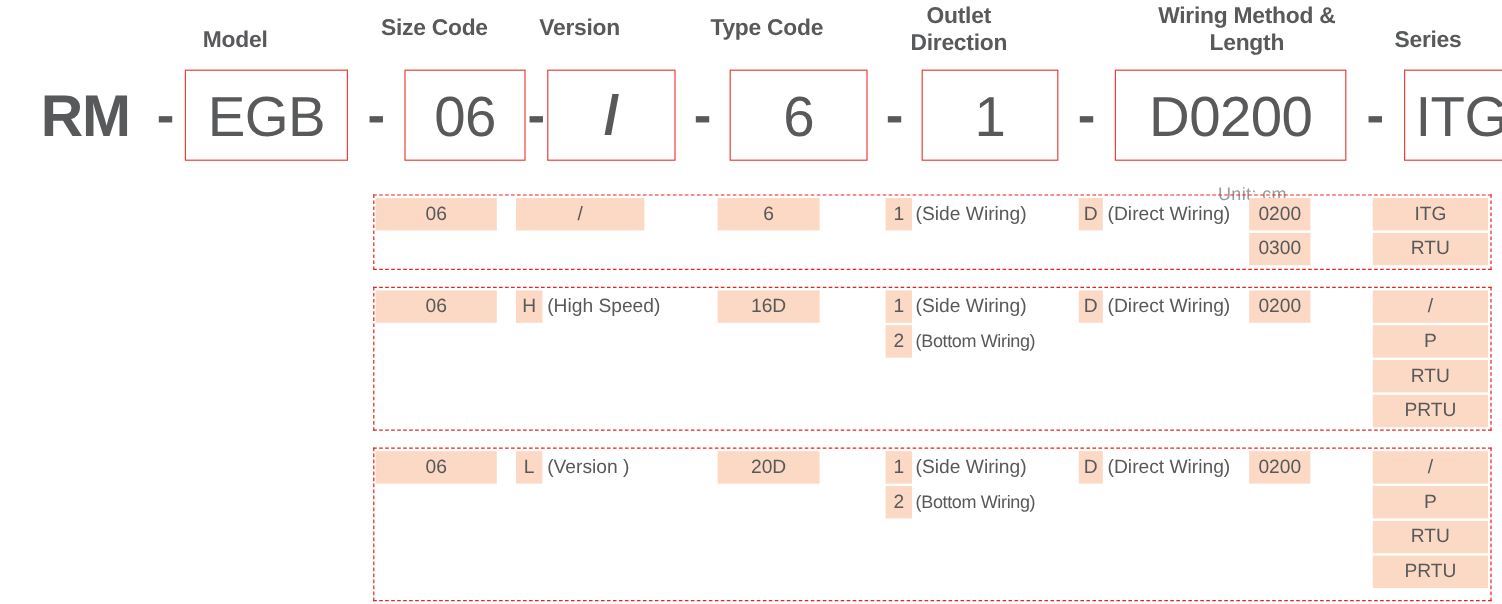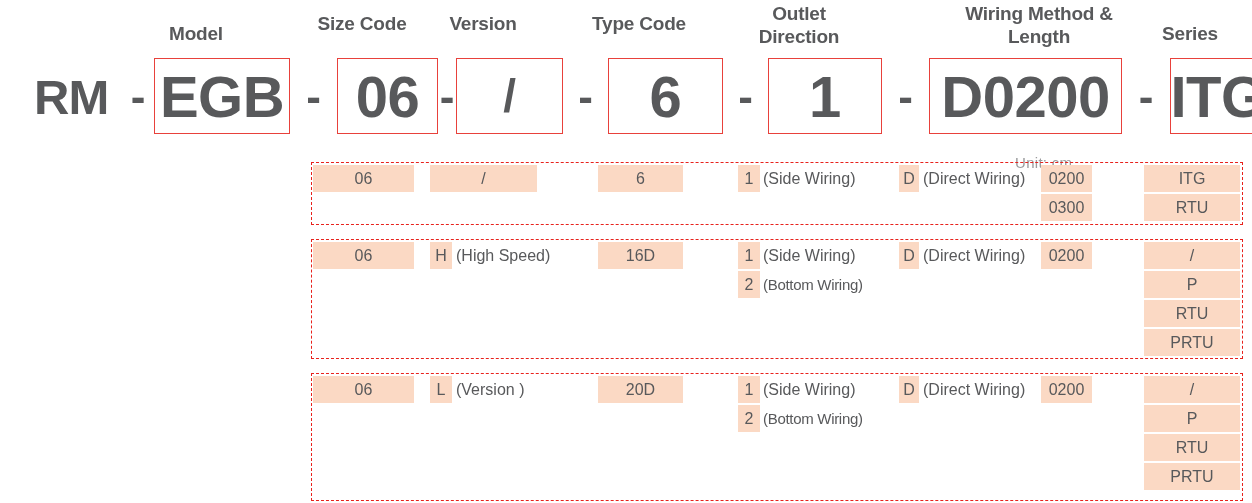--- a/index.html
+++ b/index.html
@@ -55,22 +55,22 @@
   .code-box {
     position: absolute;
     top: 0;
     height: 76px;
     border: 1.5px solid #e8413b;
     box-sizing: border-box;
     background: #ffffff;
     display: flex;
     align-items: center;
     justify-content: center;
-    font-size: 58px;
-    font-weight: bold;
+    font-size: 47px;
+    font-weight: normal;
     color: #58595b;
     letter-spacing: -0.5px;
   }
   .code-box.slash { font-size: 46px; font-weight: bold; }
 
   .unit-note {
     position: absolute;
     font-size: 15px;
     color: #9a9b9d;
     letter-spacing: 0.3px;

